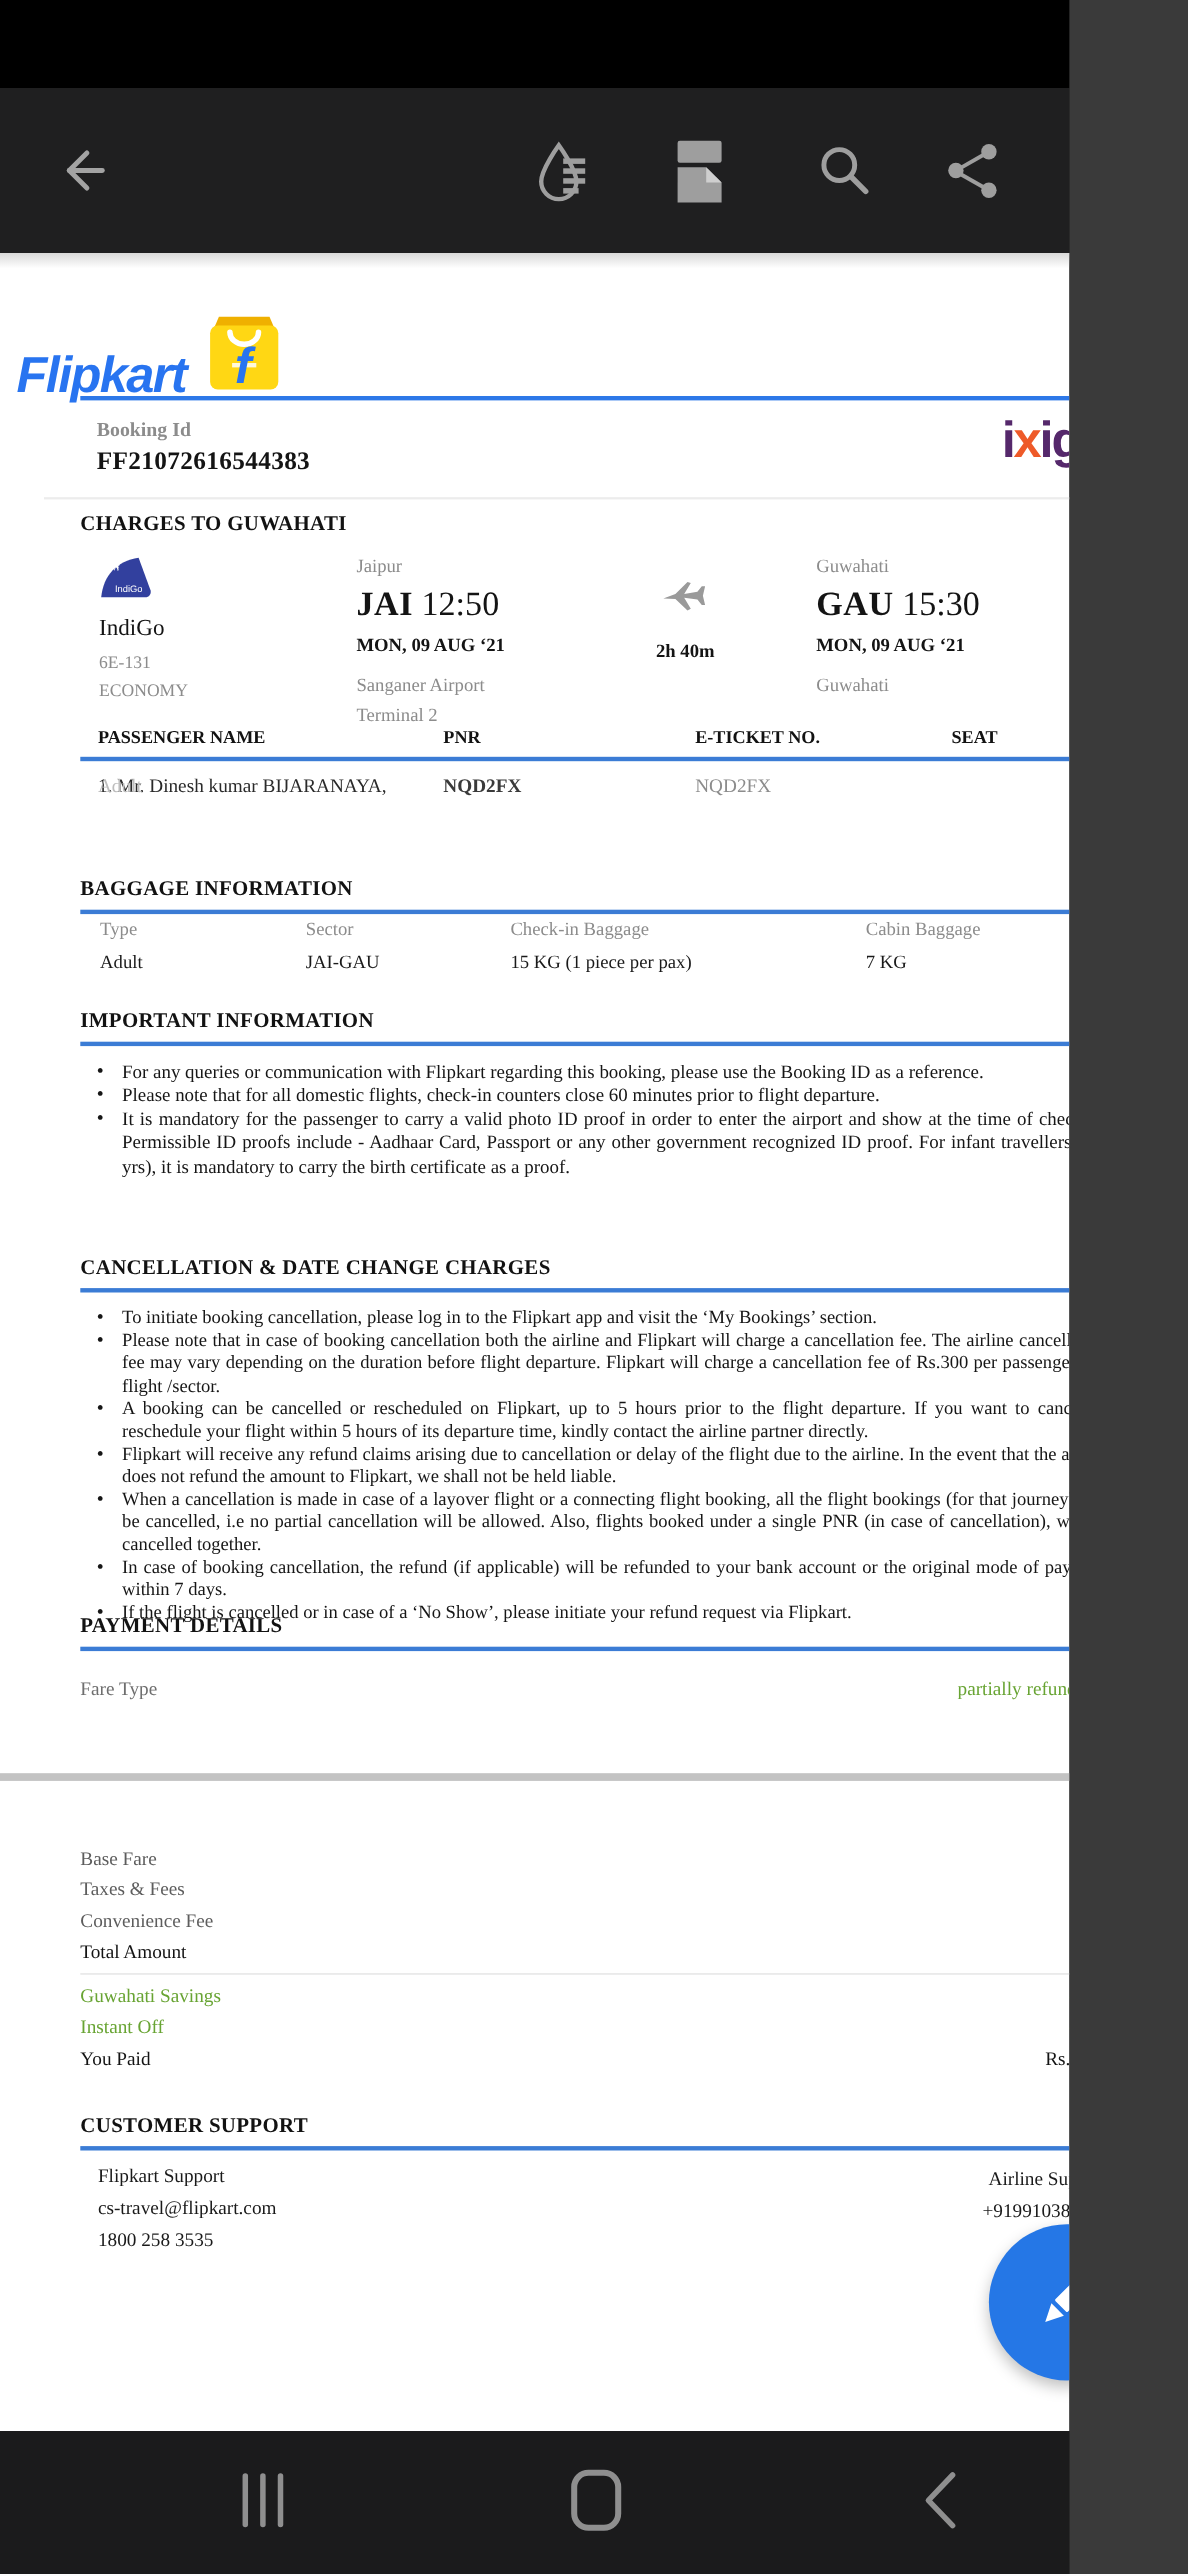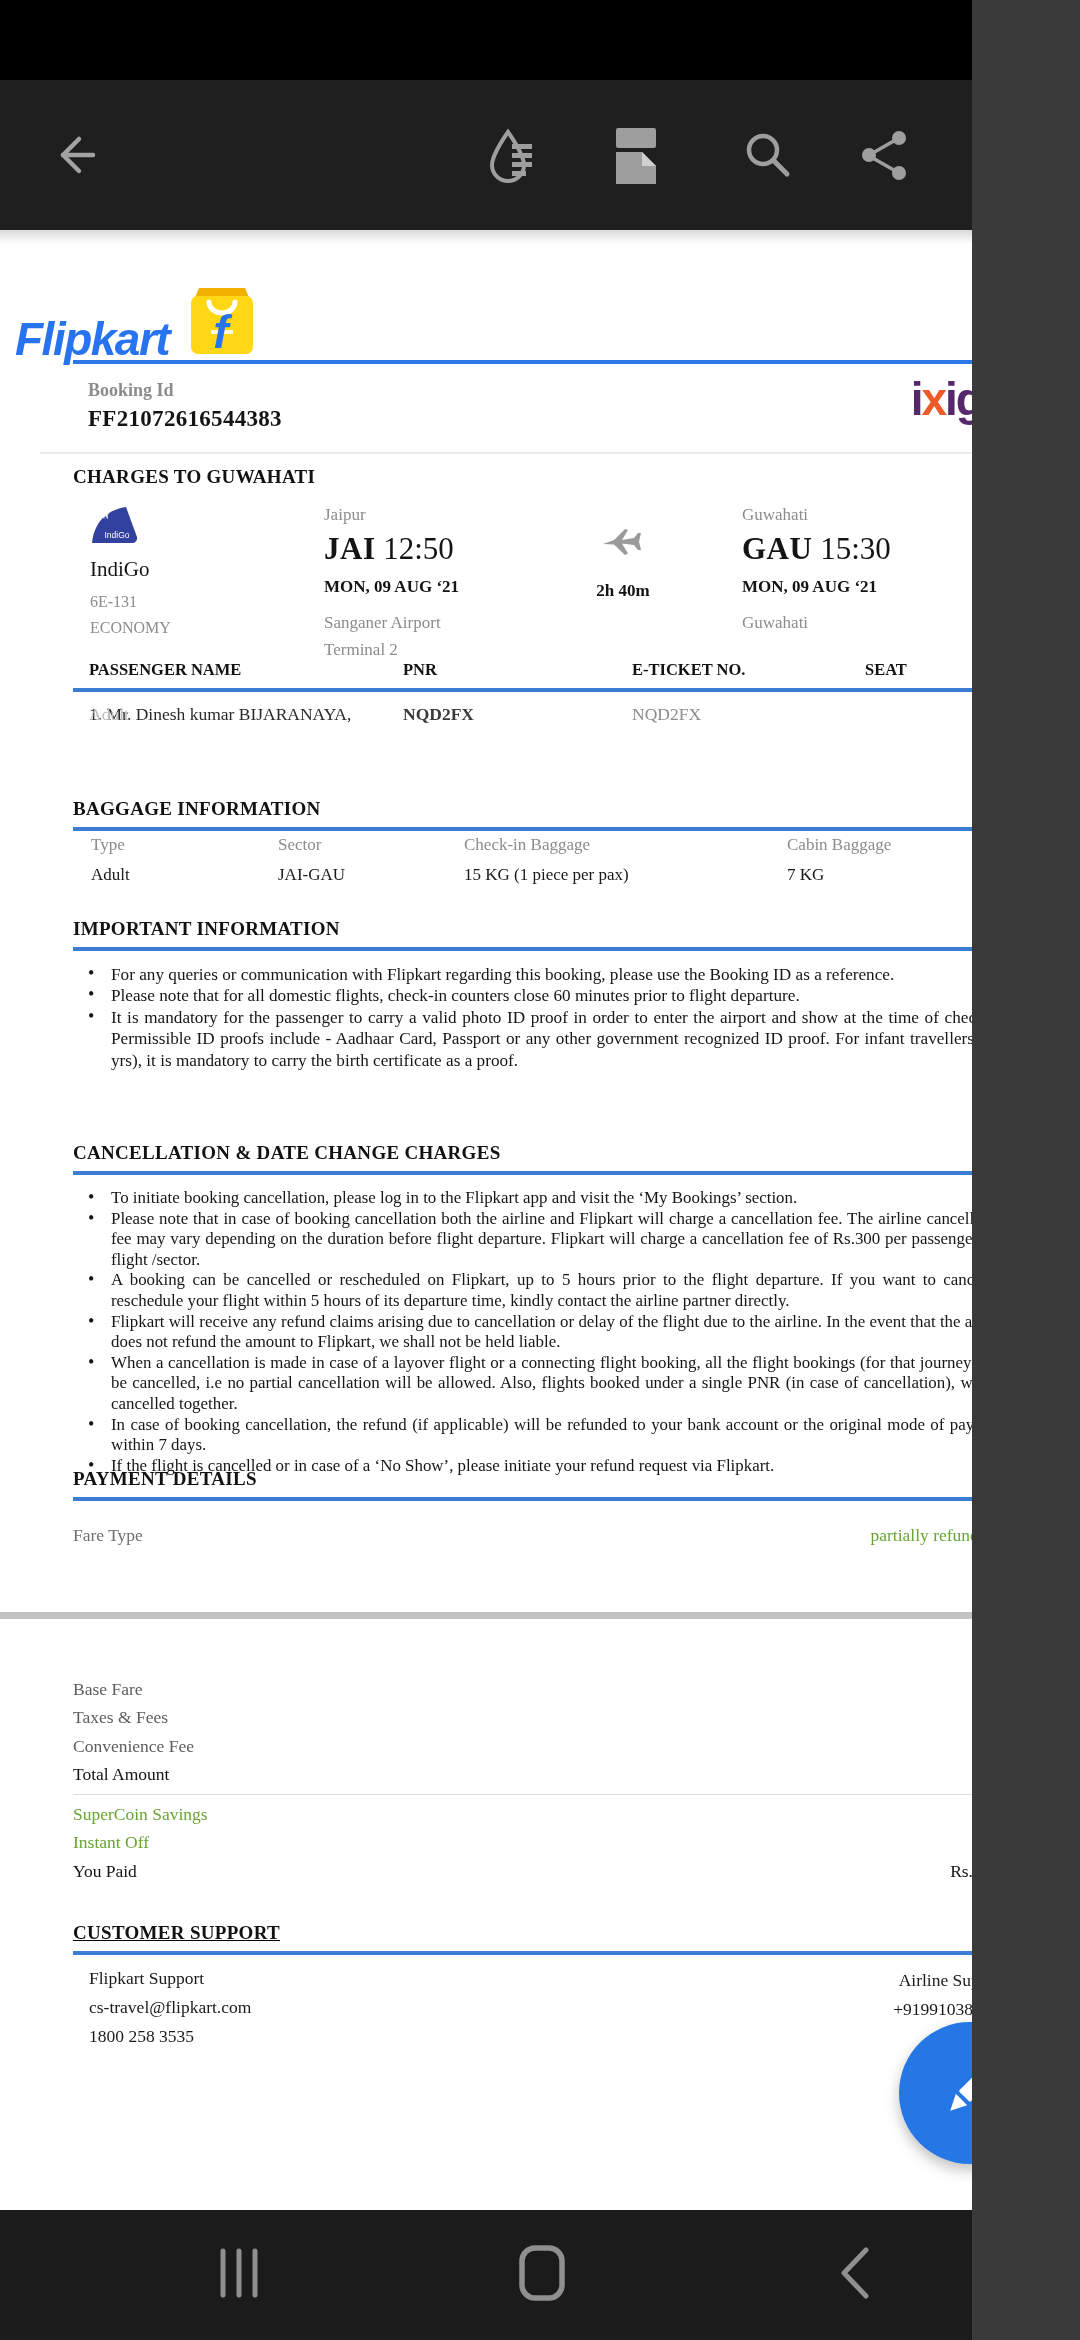--- a/index.html
+++ b/index.html
@@ -90,21 +90,21 @@
 
   
   .fare{top:1445px;}
   .frow{display:flex;justify-content:space-between;align-items:center;height:28.5px;font-size:17.5px;}
   .frow .lbl{color:#5d5d5d;} .frow .val{color:#141414;}
   .frow.dark .lbl{color:#141414;}
   .frow.green .lbl,.frow.green .val{color:#68a433;}
   .fare-divider{border:0;border-top:1px solid #dcdcdc;margin:5px 0;}
 
   
-  .support{top:1692px;text-decoration:underline;}
+  .support{top:1692px;}
   .sup-grid{position:relative;margin-top:13px;height:92px;font-size:17.5px;color:#1a1a1a;}
   .sup-grid div{position:absolute;white-space:nowrap;}
   .sl0{left:16px;top:0;} .sl1{left:16px;top:29px;} .sl2{left:16px;top:58px;}
   .sr0{right:0;top:2px;} .sr1{right:0;top:31px;}
 
   
   .fab{position:absolute;left:899px;top:1792px;width:142px;height:142px;border-radius:50%;
        background:#2577e6;display:flex;align-items:center;justify-content:center;
        box-shadow:0 6px 14px rgba(0,0,0,.25);}
 
@@ -339,21 +339,21 @@
       <div class="frow">
           <span class="lbl">Convenience Fee</span>
           <span class="val">280</span>
         </div>
       <div class="frow dark">
           <span class="lbl">Total Amount</span>
           <span class="val">7081</span>
         </div>
       <hr class="fare-divider">
       <div class="frow green">
-          <span class="lbl">SuperCoin Savings</span>
+          <span class="lbl">Guwahati Savings</span>
           <span class="val">- 171</span>
         </div>
       <div class="frow green">
           <span class="lbl">Instant Off</span>
           <span class="val">- 530</span>
         </div>
       <div class="frow dark">
           <span class="lbl">You Paid</span>
           <span class="val">Rs.6551</span>
         </div>

